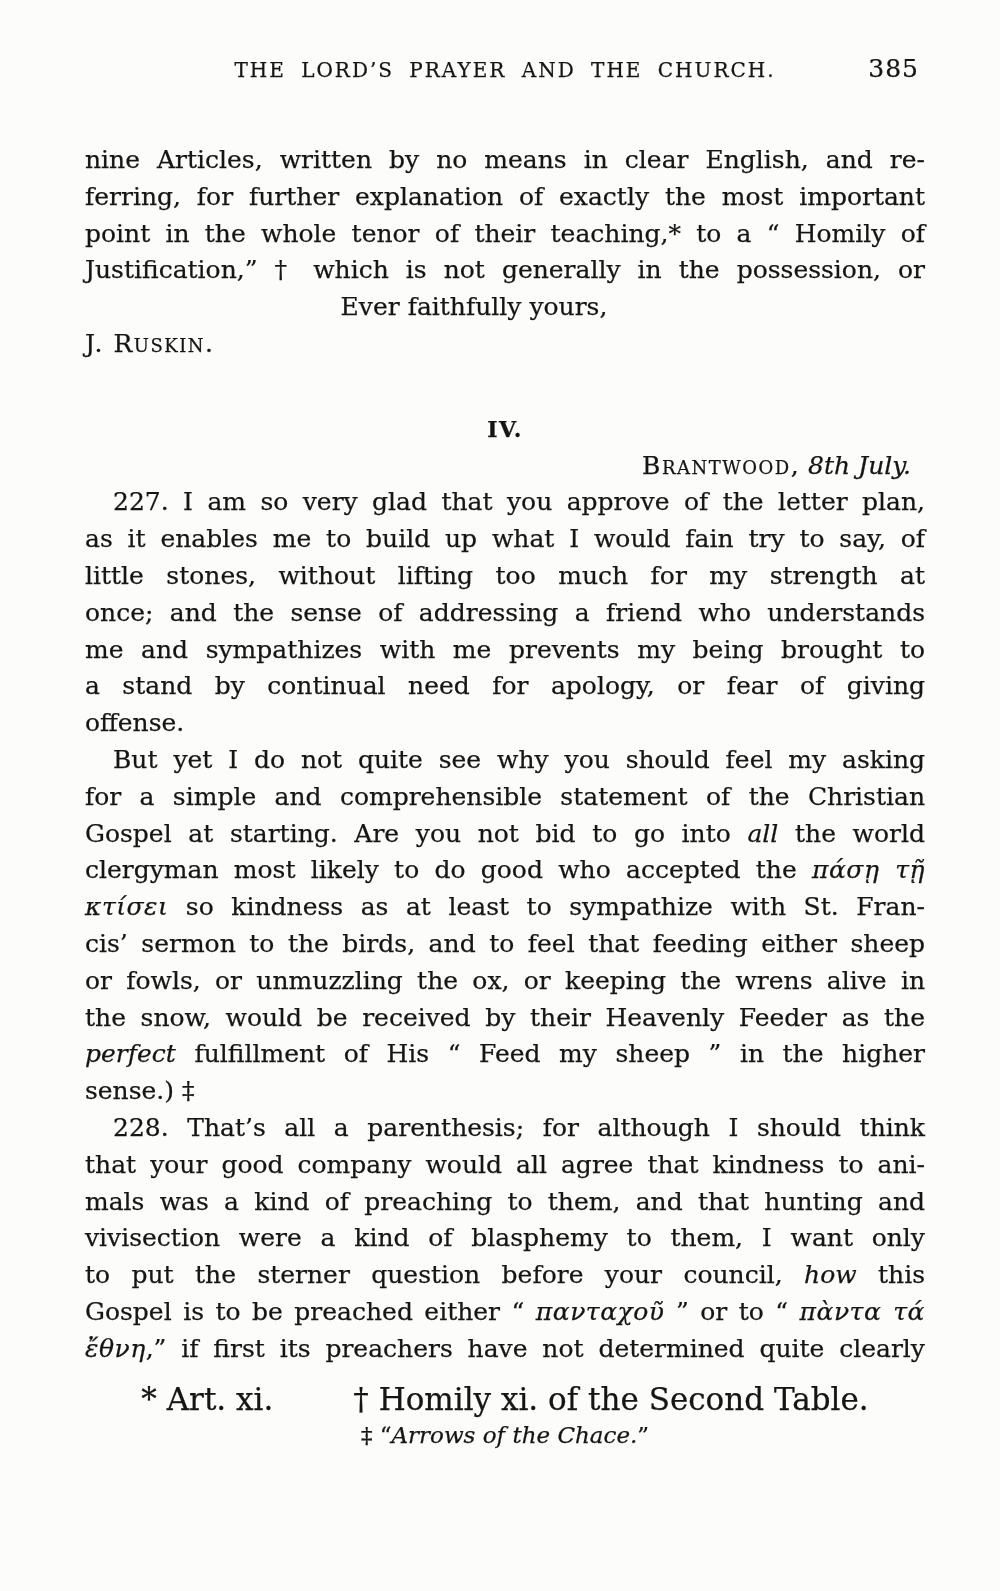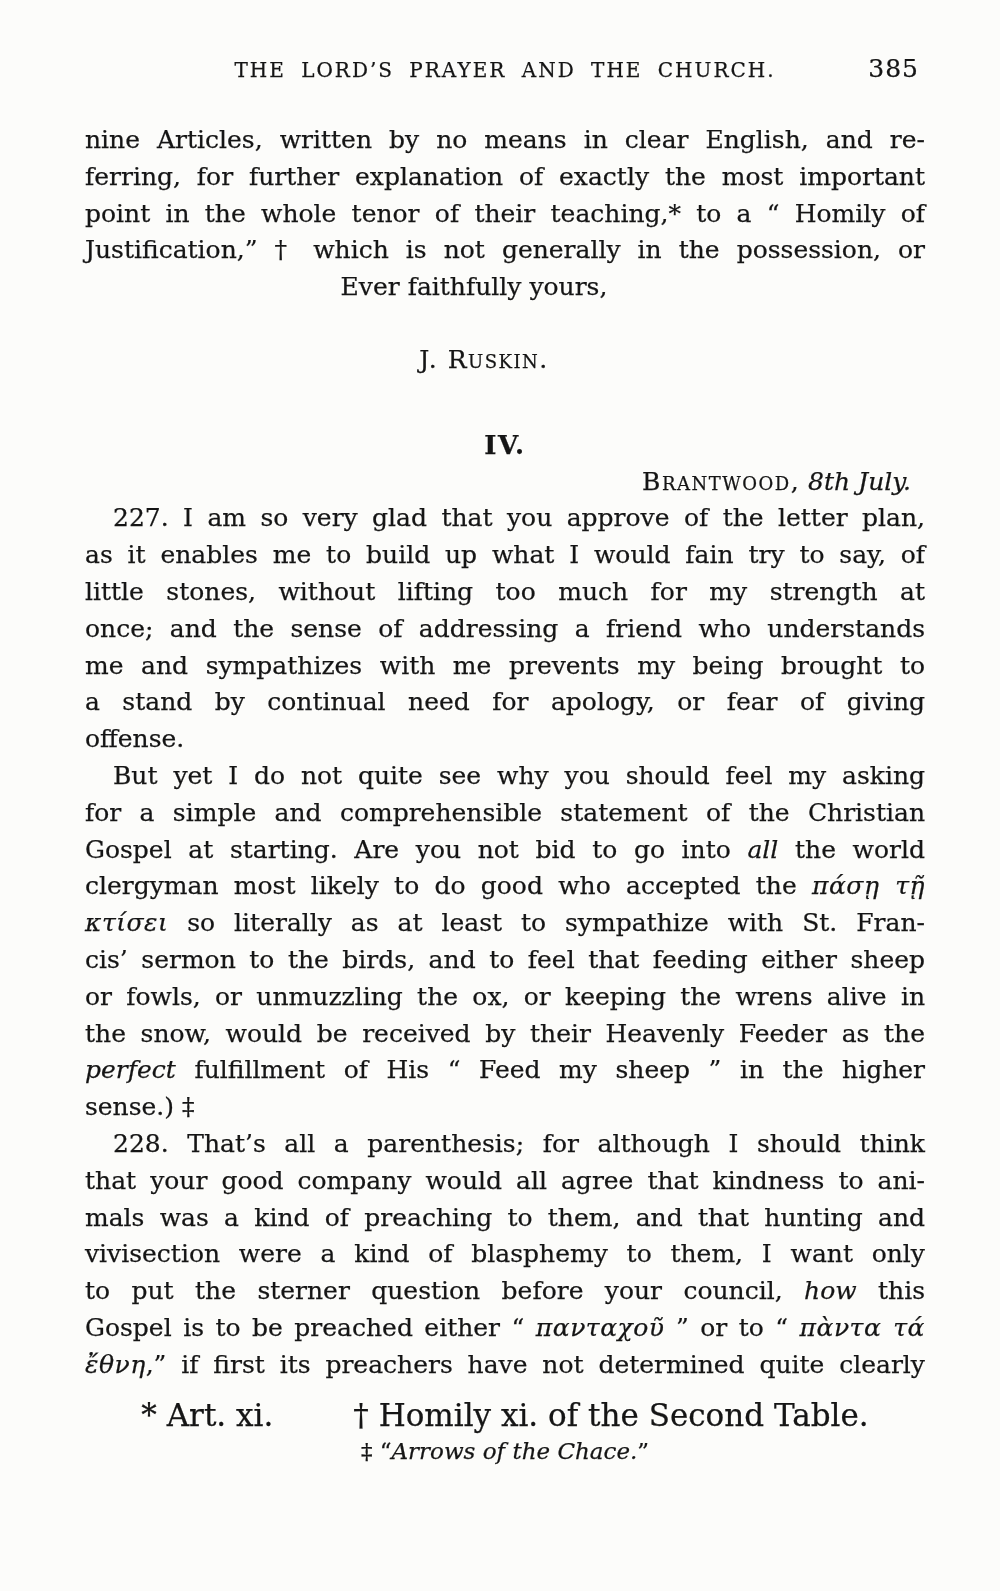--- a/index.html
+++ b/index.html
@@ -7,36 +7,36 @@
     width:1000px; height:1591px;
     background:#fcfcfa;
     color:#151515;
     font-family:"DejaVu Serif", serif;
     position:relative;
     box-sizing:border-box;
     padding:58px 75px 0 85px;
     overflow:hidden;
     -webkit-text-stroke:0.25px currentColor;
   }
-  .header { position:relative; text-align:center; height:28px; margin-bottom:36px; }
+  .header { position:relative; text-align:center; height:28px; margin-bottom:56px; }
   .header-title { font-size:20px; letter-spacing:2px; word-spacing:7px; white-space:nowrap; }
   .page-number { position:absolute; right:6px; top:-4px; font-size:25px; letter-spacing:1px; }
 
   .body { font-size:25px; line-height:36.8px; }
   .blk { margin:0; }
   .line { min-height:36.8px; }
 
   
   .blk-body .line { text-align:justify; text-align-last:justify; }
   .blk-body .line.last { text-align-last:auto; }
   .blk.indent .line:first-child { text-indent:28px; }
 
   .blk-valediction { text-align:center; padding-right:62px; }
-  .blk-signature   { text-align:center; padding-right:42px;margin-top:36px; }
-  .blk-heading     { text-align:center; font-weight:bold; font-size:26px; letter-spacing:1.5px; margin-top:48px; }
+  .blk-signature   { text-align:left; padding-right:42px; }
+  .blk-heading     { text-align:center; font-weight:bold; font-size:22px; letter-spacing:1.5px; margin-top:48px; }
   .blk-dateline    { text-align:right; padding-right:14px; }
   .blk-footnote    { text-align:center; font-size:31px; line-height:34px; margin-top:14px; }
   .blk-footnote2   { text-align:center; font-size:23px; line-height:34px; }
 
   .s-i  { font-style:italic; }
   .s-g  { font-style:italic; letter-spacing:0.5px; }
   .s-sc { font-variant:small-caps; letter-spacing:1.5px; }
   .s-gapl { margin-left:80px; }
 </style>
 </head>
@@ -73,21 +73,21 @@
         <div class="line"><span>once; and the sense of addressing a friend who understands</span></div>
         <div class="line"><span>me and sympathizes with me prevents my being brought to</span></div>
         <div class="line"><span>a stand by continual need for apology, or fear of giving</span></div>
         <div class="line last"><span>offense.</span></div>
       </div>
       <div class="blk blk-body indent">
         <div class="line"><span>But yet I do not quite see why you should feel my asking</span></div>
         <div class="line"><span>for a simple and comprehensible statement of the Christian</span></div>
         <div class="line"><span>Gospel at starting.  Are you not bid to go into </span><span class="s-i">all</span><span> the world</span></div>
         <div class="line"><span>clergyman most likely to do good who accepted the </span><span class="s-g">πάσῃ τῇ</span></div>
-        <div class="line"><span class="s-g">κτίσει</span><span> so literally as at least to sympathize with St. Fran-</span></div>
+        <div class="line"><span class="s-g">κτίσει</span><span> so kindness as at least to sympathize with St. Fran-</span></div>
         <div class="line"><span>cis’ sermon to the birds, and to feel that feeding either sheep</span></div>
         <div class="line"><span>or fowls, or unmuzzling the ox, or keeping the wrens alive in</span></div>
         <div class="line"><span>the snow, would be received by their Heavenly Feeder as the</span></div>
         <div class="line"><span class="s-i">perfect</span><span> fulfillment of His “ Feed my sheep ” in the higher</span></div>
         <div class="line last"><span>sense.) ‡</span></div>
       </div>
       <div class="blk blk-body indent">
         <div class="line"><span>228. That’s all a parenthesis; for although I should think</span></div>
         <div class="line"><span>that your good company would all agree that kindness to ani-</span></div>
         <div class="line"><span>mals was a kind of preaching to them, and that hunting and</span></div>

